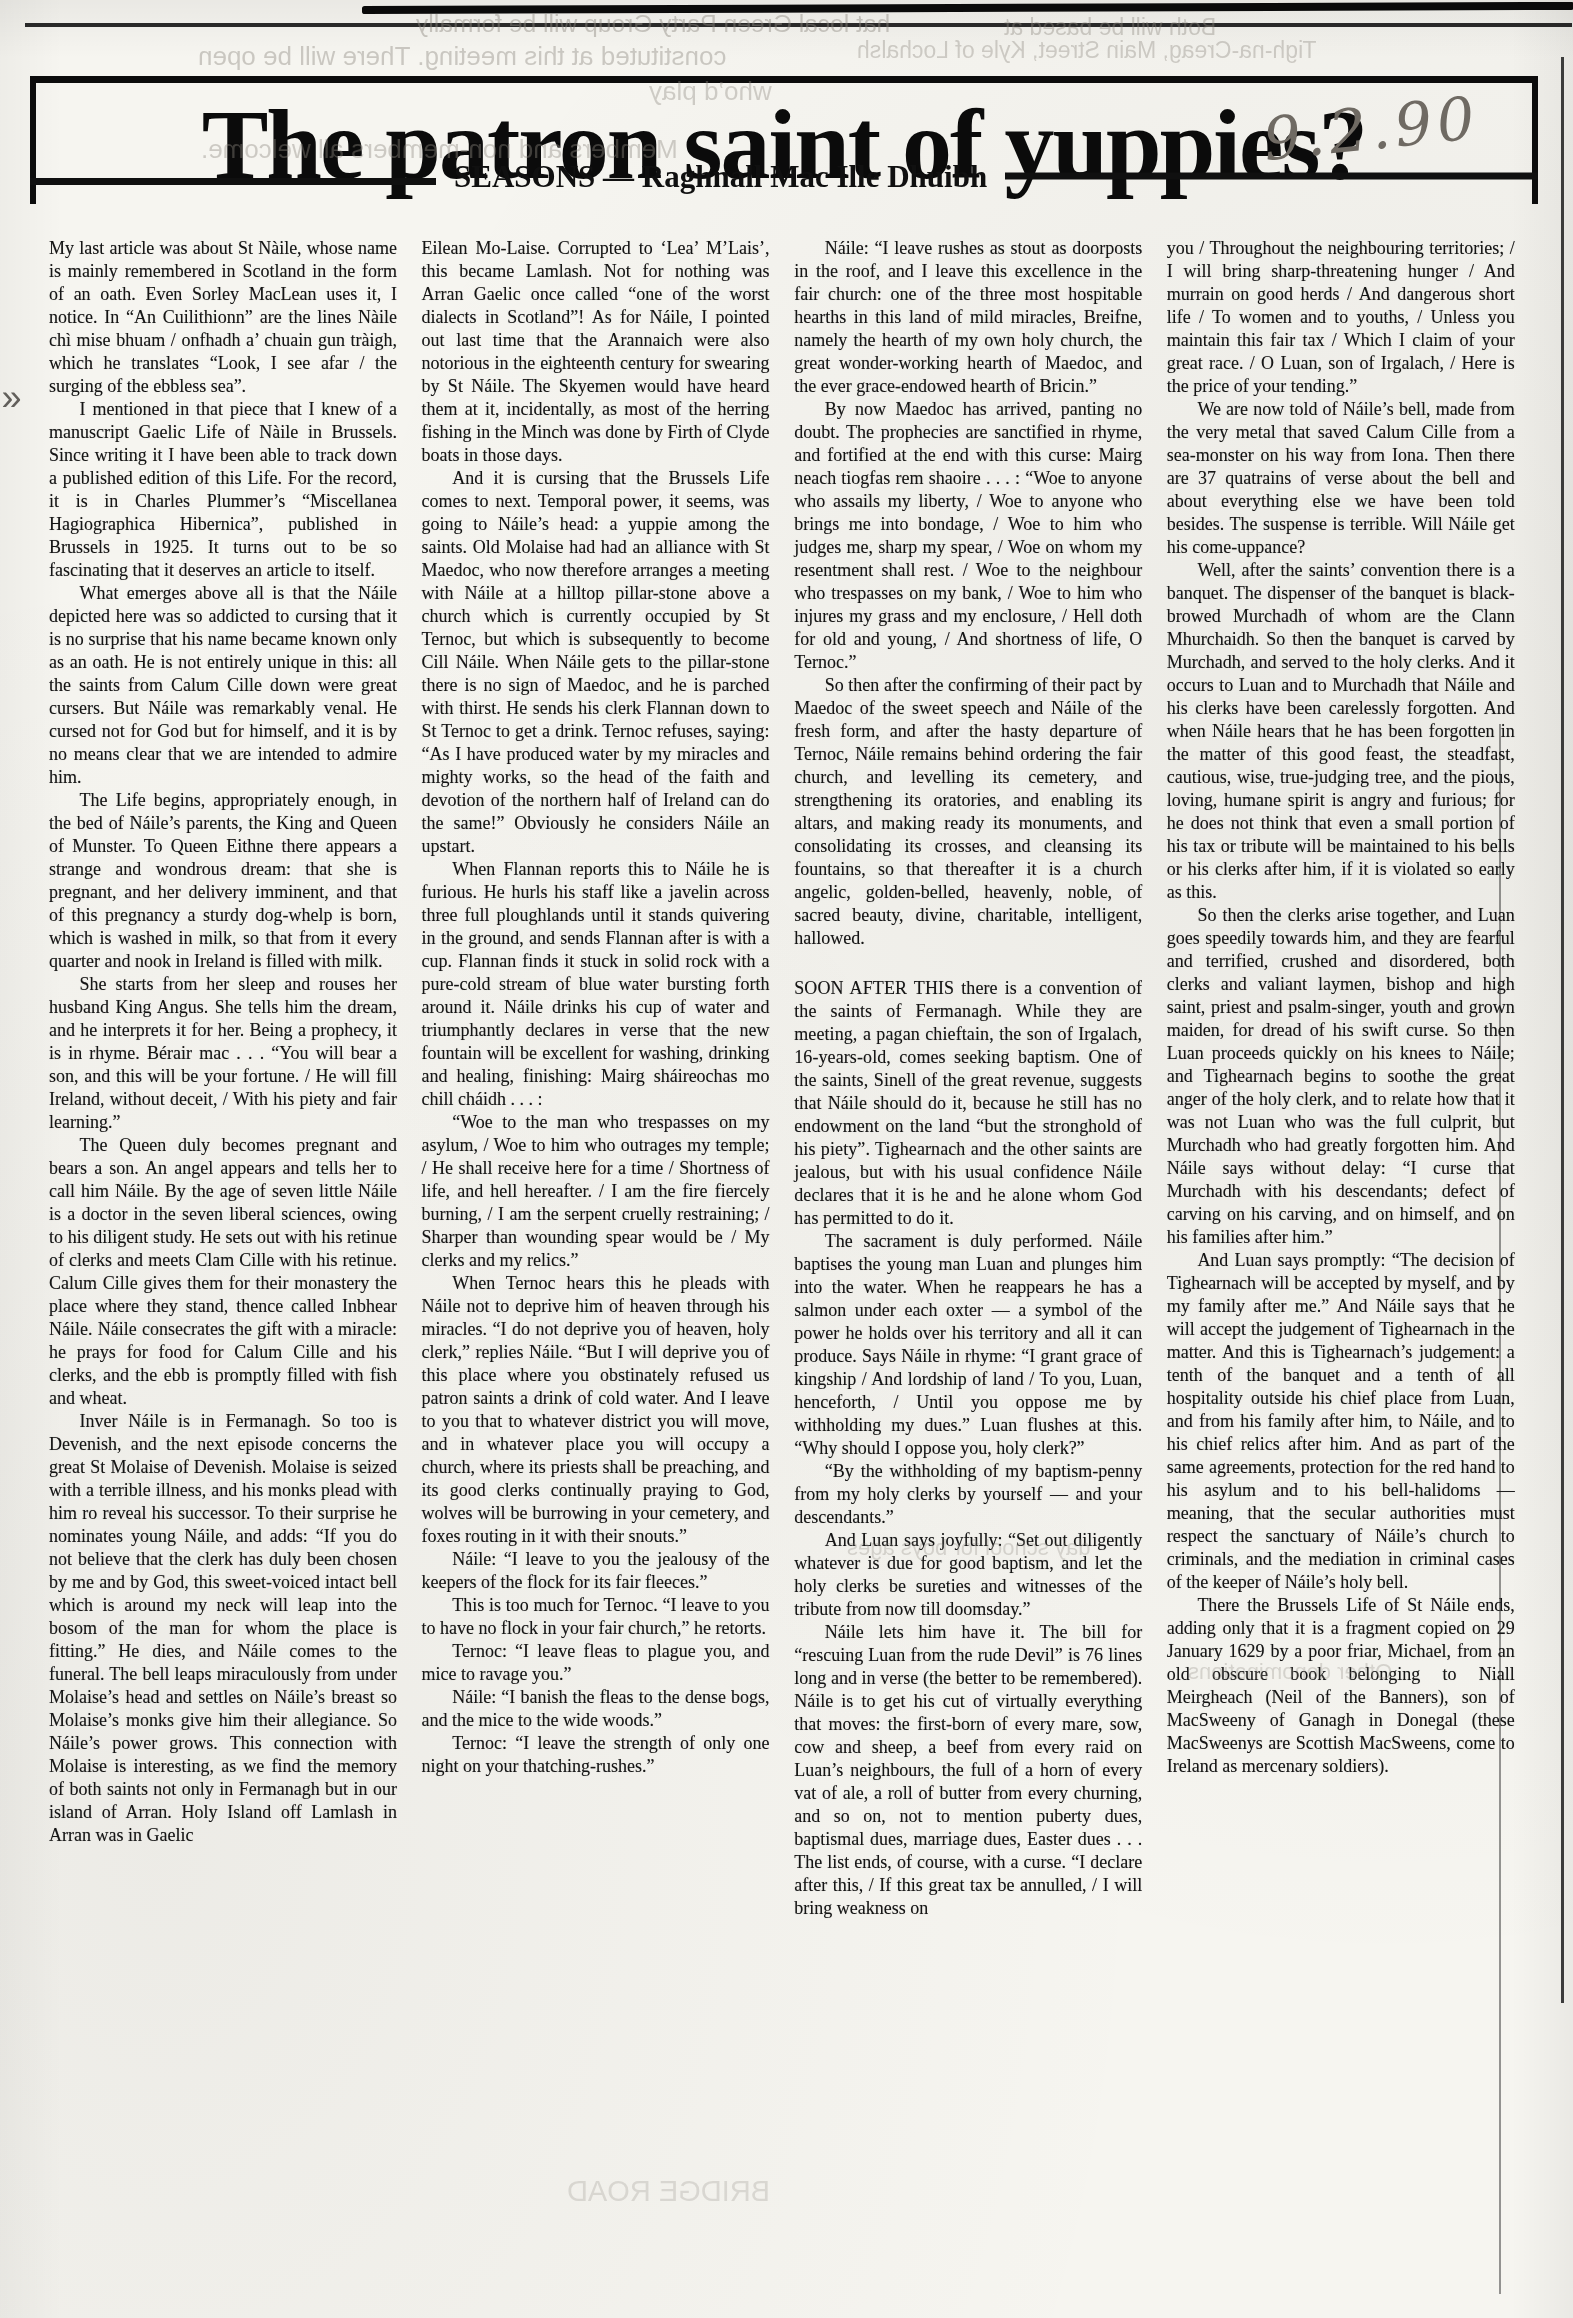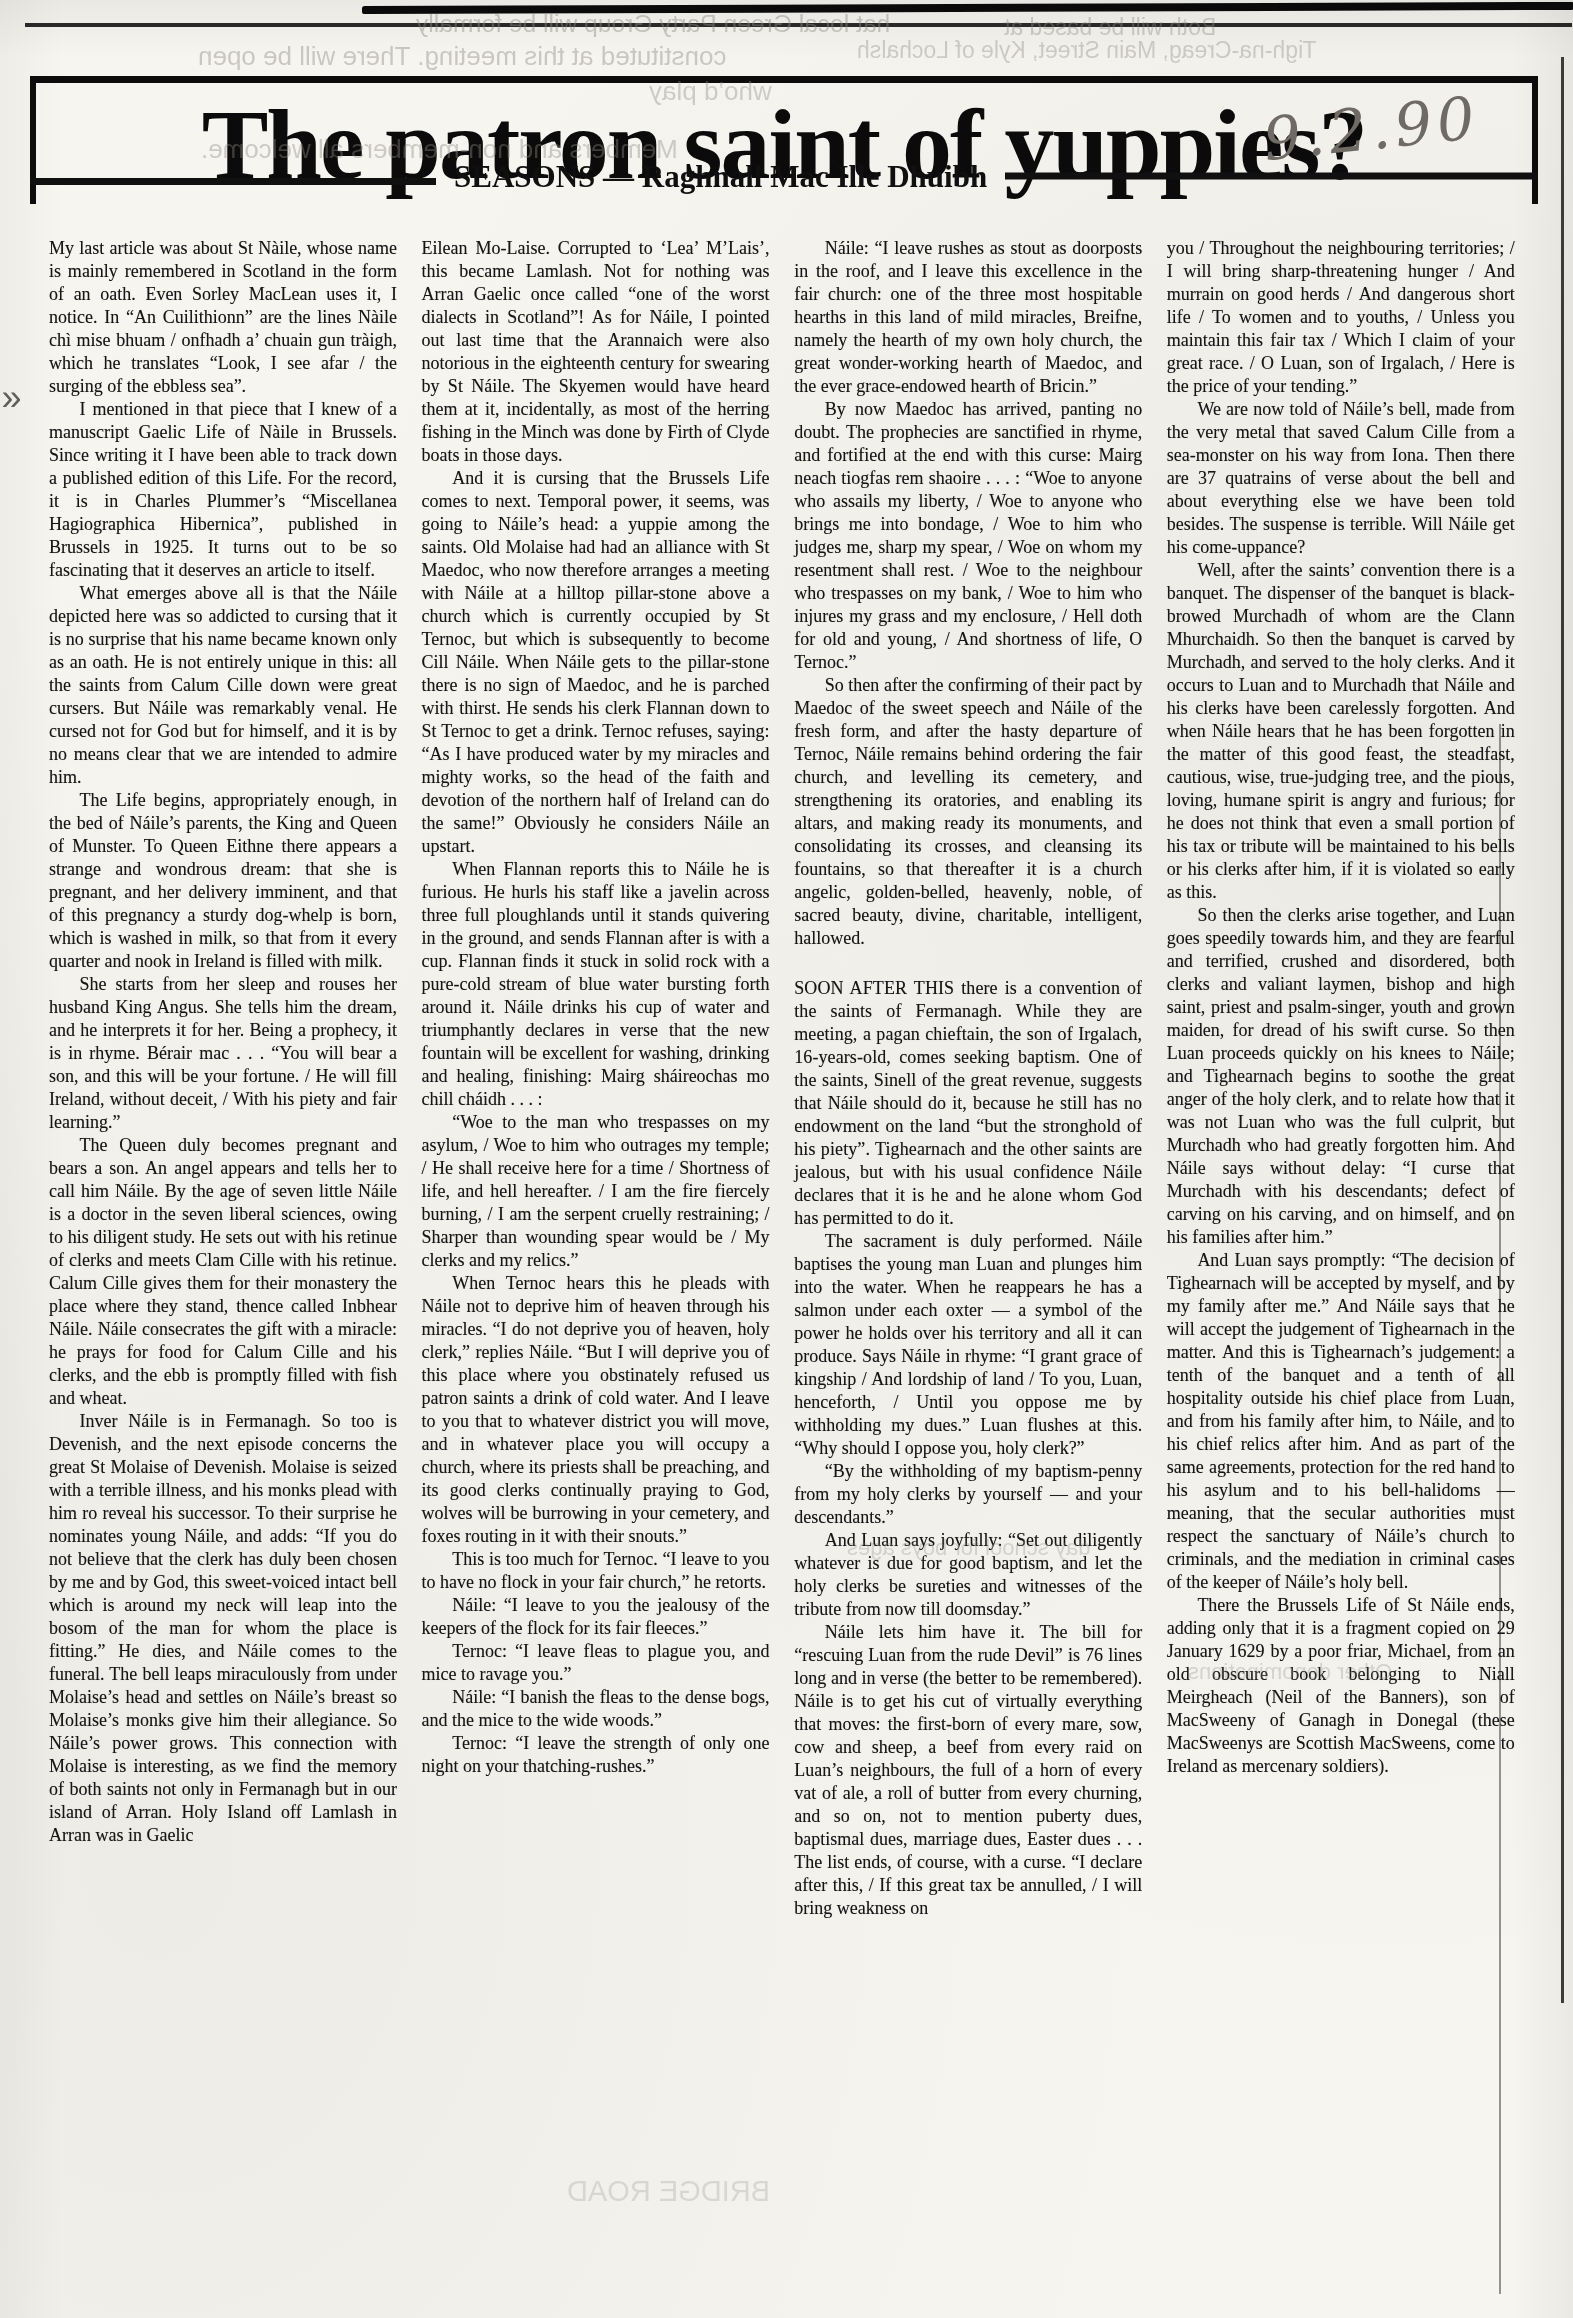--- a/index.html
+++ b/index.html
@@ -97,22 +97,22 @@
         <p>She starts from her sleep and rouses her husband King Angus. She tells him the dream, and he interprets it for her. Being a prophecy, it is in rhyme. Bérair mac . . . “You will bear a son, and this will be your fortune. / He will fill Ireland, without deceit, / With his piety and fair learning.”</p>
         <p>The Queen duly becomes pregnant and bears a son. An angel appears and tells her to call him Náile. By the age of seven little Náile is a doctor in the seven liberal sciences, owing to his diligent study. He sets out with his retinue of clerks and meets Clam Cille with his retinue. Calum Cille gives them for their monastery the place where they stand, thence called Inbhear Náile. Náile consecrates the gift with a miracle: he prays for food for Calum Cille and his clerks, and the ebb is promptly filled with fish and wheat.</p>
         <p>Inver Náile is in Fermanagh. So too is Devenish, and the next episode concerns the great St Molaise of Devenish. Molaise is seized with a terrible illness, and his monks plead with him ro reveal his successor. To their surprise he nominates young Náile, and adds: “If you do not believe that the clerk has duly been chosen by me and by God, this sweet-voiced intact bell which is around my neck will leap into the bosom of the man for whom the place is fitting.” He dies, and Náile comes to the funeral. The bell leaps miraculously from under Molaise’s head and settles on Náile’s breast so Molaise’s monks give him their allegiance. So Náile’s power grows. This connection with Molaise is interesting, as we find the memory of both saints not only in Fermanagh but in our island of Arran. Holy Island off Lamlash in Arran was in Gaelic</p>
       </div>
       <div class="col">
         <p class="noindent">Eilean Mo-Laise. Corrupted to ‘Lea’ M’Lais’, this became Lamlash. Not for nothing was Arran Gaelic once called “one of the worst dialects in Scotland”! As for Náile, I pointed out last time that the Arannaich were also notorious in the eighteenth century for swearing by St Náile. The Skyemen would have heard them at it, incidentally, as most of the herring fishing in the Minch was done by Firth of Clyde boats in those days.</p>
         <p>And it is cursing that the Brussels Life comes to next. Temporal power, it seems, was going to Náile’s head: a yuppie among the saints. Old Molaise had had an alliance with St Maedoc, who now therefore arranges a meeting with Náile at a hilltop pillar-stone above a church which is currently occupied by St Ternoc, but which is subsequently to become Cill Náile. When Náile gets to the pillar-stone there is no sign of Maedoc, and he is parched with thirst. He sends his clerk Flannan down to St Ternoc to get a drink. Ternoc refuses, saying: “As I have produced water by my miracles and mighty works, so the head of the faith and devotion of the northern half of Ireland can do the same!” Obviously he considers Náile an upstart.</p>
         <p>When Flannan reports this to Náile he is furious. He hurls his staff like a javelin across three full ploughlands until it stands quivering in the ground, and sends Flannan after is with a cup. Flannan finds it stuck in solid rock with a pure-cold stream of blue water bursting forth around it. Náile drinks his cup of water and triumphantly declares in verse that the new fountain will be excellent for washing, drinking and healing, finishing: Mairg sháireochas mo chill cháidh . . . :</p>
         <p>“Woe to the man who trespasses on my asylum, / Woe to him who outrages my temple; / He shall receive here for a time / Shortness of life, and hell hereafter. / I am the fire fiercely burning, / I am the serpent cruelly restraining; / Sharper than wounding spear would be / My clerks and my relics.”</p>
         <p>When Ternoc hears this he pleads with Náile not to deprive him of heaven through his miracles. “I do not deprive you of heaven, holy clerk,” replies Náile. “But I will deprive you of this place where you obstinately refused us patron saints a drink of cold water. And I leave to you that to whatever district you will move, and in whatever place you will occupy a church, where its priests shall be preaching, and its good clerks continually praying to God, wolves will be burrowing in your cemetery, and foxes routing in it with their snouts.”</p>
+        <p>Náile: “I leave to you the jealousy of the keepers of the flock for its fair fleeces.”</p>
         <p>This is too much for Ternoc. “I leave to you to have no flock in your fair church,” he retorts.</p>
-        <p>Náile: “I leave to you the jealousy of the keepers of the flock for its fair fleeces.”</p>
         <p>Ternoc: “I leave fleas to plague you, and mice to ravage you.”</p>
         <p>Náile: “I banish the fleas to the dense bogs, and the mice to the wide woods.”</p>
         <p>Ternoc: “I leave the strength of only one night on your thatching-rushes.”</p>
       </div>
       <div class="col">
         <p>Náile: “I leave rushes as stout as doorposts in the roof, and I leave this excellence in the fair church: one of the three most hospitable hearths in this land of mild miracles, Breifne, namely the hearth of my own holy church, the great wonder-working hearth of Maedoc, and the ever grace-endowed hearth of Bricin.”</p>
         <p>By now Maedoc has arrived, panting no doubt. The prophecies are sanctified in rhyme, and fortified at the end with this curse: Mairg neach tiogfas rem shaoire . . . : “Woe to anyone who assails my liberty, / Woe to anyone who brings me into bondage, / Woe to him who judges me, sharp my spear, / Woe on whom my resentment shall rest. / Woe to the neighbour who trespasses on my bank, / Woe to him who injures my grass and my enclosure, / Hell doth for old and young, / And shortness of life, O Ternoc.”</p>
         <p>So then after the confirming of their pact by Maedoc of the sweet speech and Náile of the fresh form, and after the hasty departure of Ternoc, Náile remains behind ordering the fair church, and levelling its cemetery, and strengthening its oratories, and enabling its altars, and making ready its monuments, and consolidating its crosses, and cleansing its fountains, so that thereafter it is a church angelic, golden-belled, heavenly, noble, of sacred beauty, divine, charitable, intelligent, hallowed.</p>
         <p class="section">SOON AFTER THIS there is a convention of the saints of Fermanagh. While they are meeting, a pagan chieftain, the son of Irgalach, 16-years-old, comes seeking baptism. One of the saints, Sinell of the great revenue, suggests that Náile should do it, because he still has no endowment on the land “but the stronghold of his piety”. Tighearnach and the other saints are jealous, but with his usual confidence Náile declares that it is he and he alone whom God has permitted to do it.</p>
         <p>The sacrament is duly performed. Náile baptises the young man Luan and plunges him into the water. When he reappears he has a salmon under each oxter — a symbol of the power he holds over his territory and all it can produce. Says Náile in rhyme: “I grant grace of kingship / And lordship of land / To you, Luan, henceforth, / Until you oppose me by withholding my dues.” Luan flushes at this. “Why should I oppose you, holy clerk?”</p>

